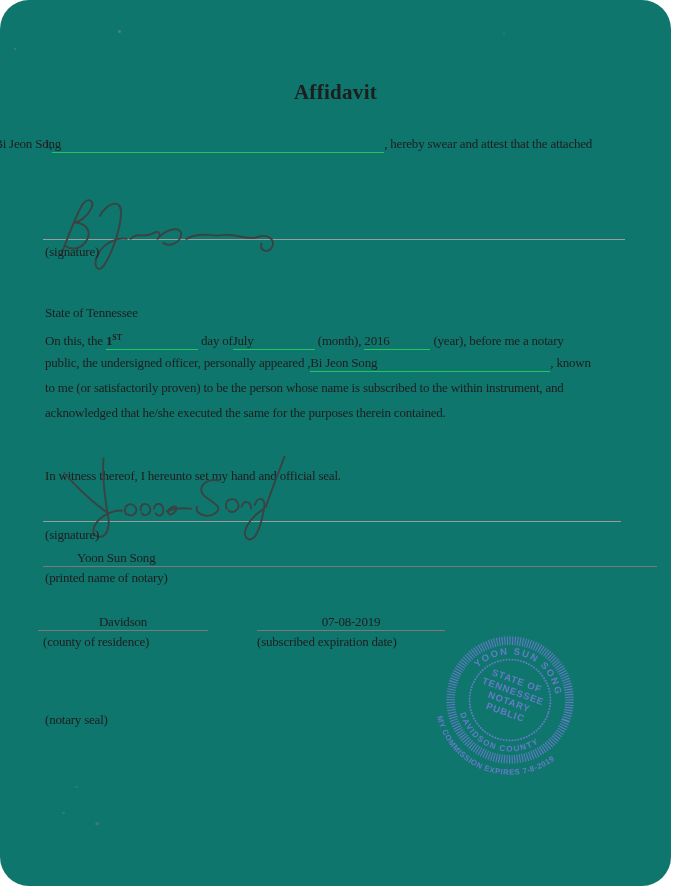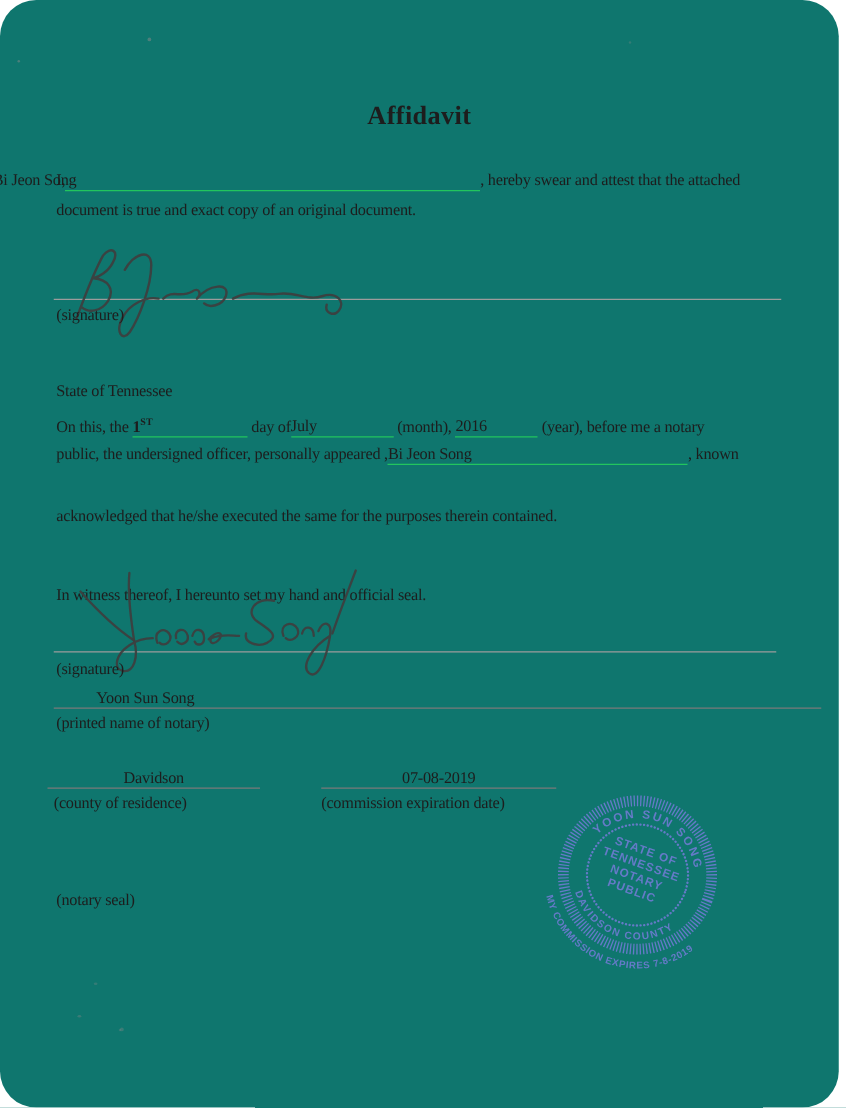--- a/index.html
+++ b/index.html
@@ -23,38 +23,38 @@
 </style>
 </head>
 <body>
 
 <div class="page">
 
   <h1 class="title">Affidavit</h1>
 
   <div class="line" style="left:45px;top:136px;"><span>I,</span><span class="blank" style="width:332px;"><span class="shiftL">Bi Jeon Song</span></span><span>, hereby swear and attest that the attached</span></div>
 
-  <div class="line" style="left:45px;top:160px;">document is true and exact copy of an original document.</div>
 
 
   <div class="rule" style="left:43px;top:239px;width:582px;"></div>
   <svg class="sig-svg" style="left:46px;top:197px;" width="250" height="80" viewBox="0 0 260 80">
     <path class="sig-path" d="M 16,58 C 22,42 30,20 38,6 C 44,-2 52,2 46,12 C 42,20 34,24 30,25 C 42,26 48,34 42,44 C 36,53 26,54 20,49"></path>
     <path class="sig-path" d="M 56,18 C 64,4 78,0 78,14 C 78,32 68,58 60,70 C 54,78 48,70 54,58 C 60,46 74,40 84,42"></path>
     <path class="sig-path" d="M 88,42 C 96,34 102,42 112,36 C 118,32 120,38 116,42 C 126,30 144,28 140,40 C 137,48 126,50 122,46"></path>
     <path class="sig-path" d="M 146,42 C 160,34 172,40 184,38 C 198,36 208,44 220,40 C 232,36 240,44 234,52 C 230,57 222,54 224,47"></path>
   </svg>
   <div class="line" style="left:45px;top:244px;">(signature)</div>
 
   <div class="line" style="left:45px;top:305px;">State of Tennessee</div>
 
   <div class="line" style="left:45px;top:330px;"><span>On this, the</span> <span class="blank" style="width:92px;font-weight:bold;"><span>1</span><sup class="ord">ST</sup></span> <span>day of</span><span class="blank" style="width:82px;"><span>July</span></span> <span>(month),</span> <span class="blank" style="width:66px;"><span>2016</span></span> <span>(year), before me a notary</span></div>
 
   <div class="line" style="left:45px;top:355px;"><span>public, the undersigned officer, personally appeared ,</span><span class="blank" style="width:240px;"><span>Bi Jeon Song</span></span><span>, known</span></div>
 
+  <div class="line" style="left:45px;top:380px;">to me (or satisfactorily proven) to be the person whose name is subscribed to the within instrument, and</div>
   <div class="line" style="left:45px;top:405px;">acknowledged that he/she executed the same for the purposes therein contained.</div>
 
   <div class="line" style="left:45px;top:468px;">In witness thereof, I hereunto set my hand and official seal.</div>
 
   <div class="rule" style="left:43px;top:521px;width:578px;"></div>
   <svg class="sig-svg" style="left:55px;top:452px;" width="280" height="104" viewBox="0 0 300 110">
     <path class="sig-path" d="M 10,22 C 26,40 44,56 56,64"></path>
     <path class="sig-path" d="M 52,6 C 50,26 54,50 56,64 C 60,78 56,92 46,90 C 38,88 40,76 52,68 C 58,64 66,62 72,62"></path>
     <path class="sig-path" d="M 76,66 C 72,56 82,52 86,58 C 90,64 82,70 78,66"></path>
     <path class="sig-path" d="M 92,62 C 90,54 100,52 102,60 C 103,66 96,69 93,65"></path>
@@ -68,21 +68,21 @@
   </svg>
   <div class="line" style="left:45px;top:527px;">(signature)</div>
 
   <div class="fieldline" style="left:43px;top:549px;width:580px;padding-left:34px;"><span>Yoon Sun Song</span></div>
   <div class="line" style="left:45px;top:570px;">(printed name of notary)</div>
 
   <div class="fieldline center" style="left:38px;top:613px;width:170px;"><span>Davidson</span></div>
   <div class="line" style="left:43px;top:634px;">(county of residence)</div>
 
   <div class="fieldline center" style="left:257px;top:613px;width:188px;"><span>07-08-2019</span></div>
-  <div class="line" style="left:257px;top:634px;">(commission expiration date)</div>
+  <div class="line" style="left:257px;top:634px;">(subscribed expiration date)</div>
 
   <div class="line" style="left:45px;top:712px;">(notary seal)</div>
 
   <svg class="seal-svg" viewBox="0 0 200 200">
     <defs>
       <path id="arcTopName" d="M 47,100 A 53,53 0 0 1 153,100"></path>
       <path id="arcBottomCounty" d="M 40,100 A 60,60 0 0 0 160,100"></path>
       <path id="arcBottomOuter" d="M 13,100 A 87,87 0 0 0 187,100"></path>
     </defs>
     <g transform="rotate(20 100 100)" class="seal-text" fill="#6d7bd0">

